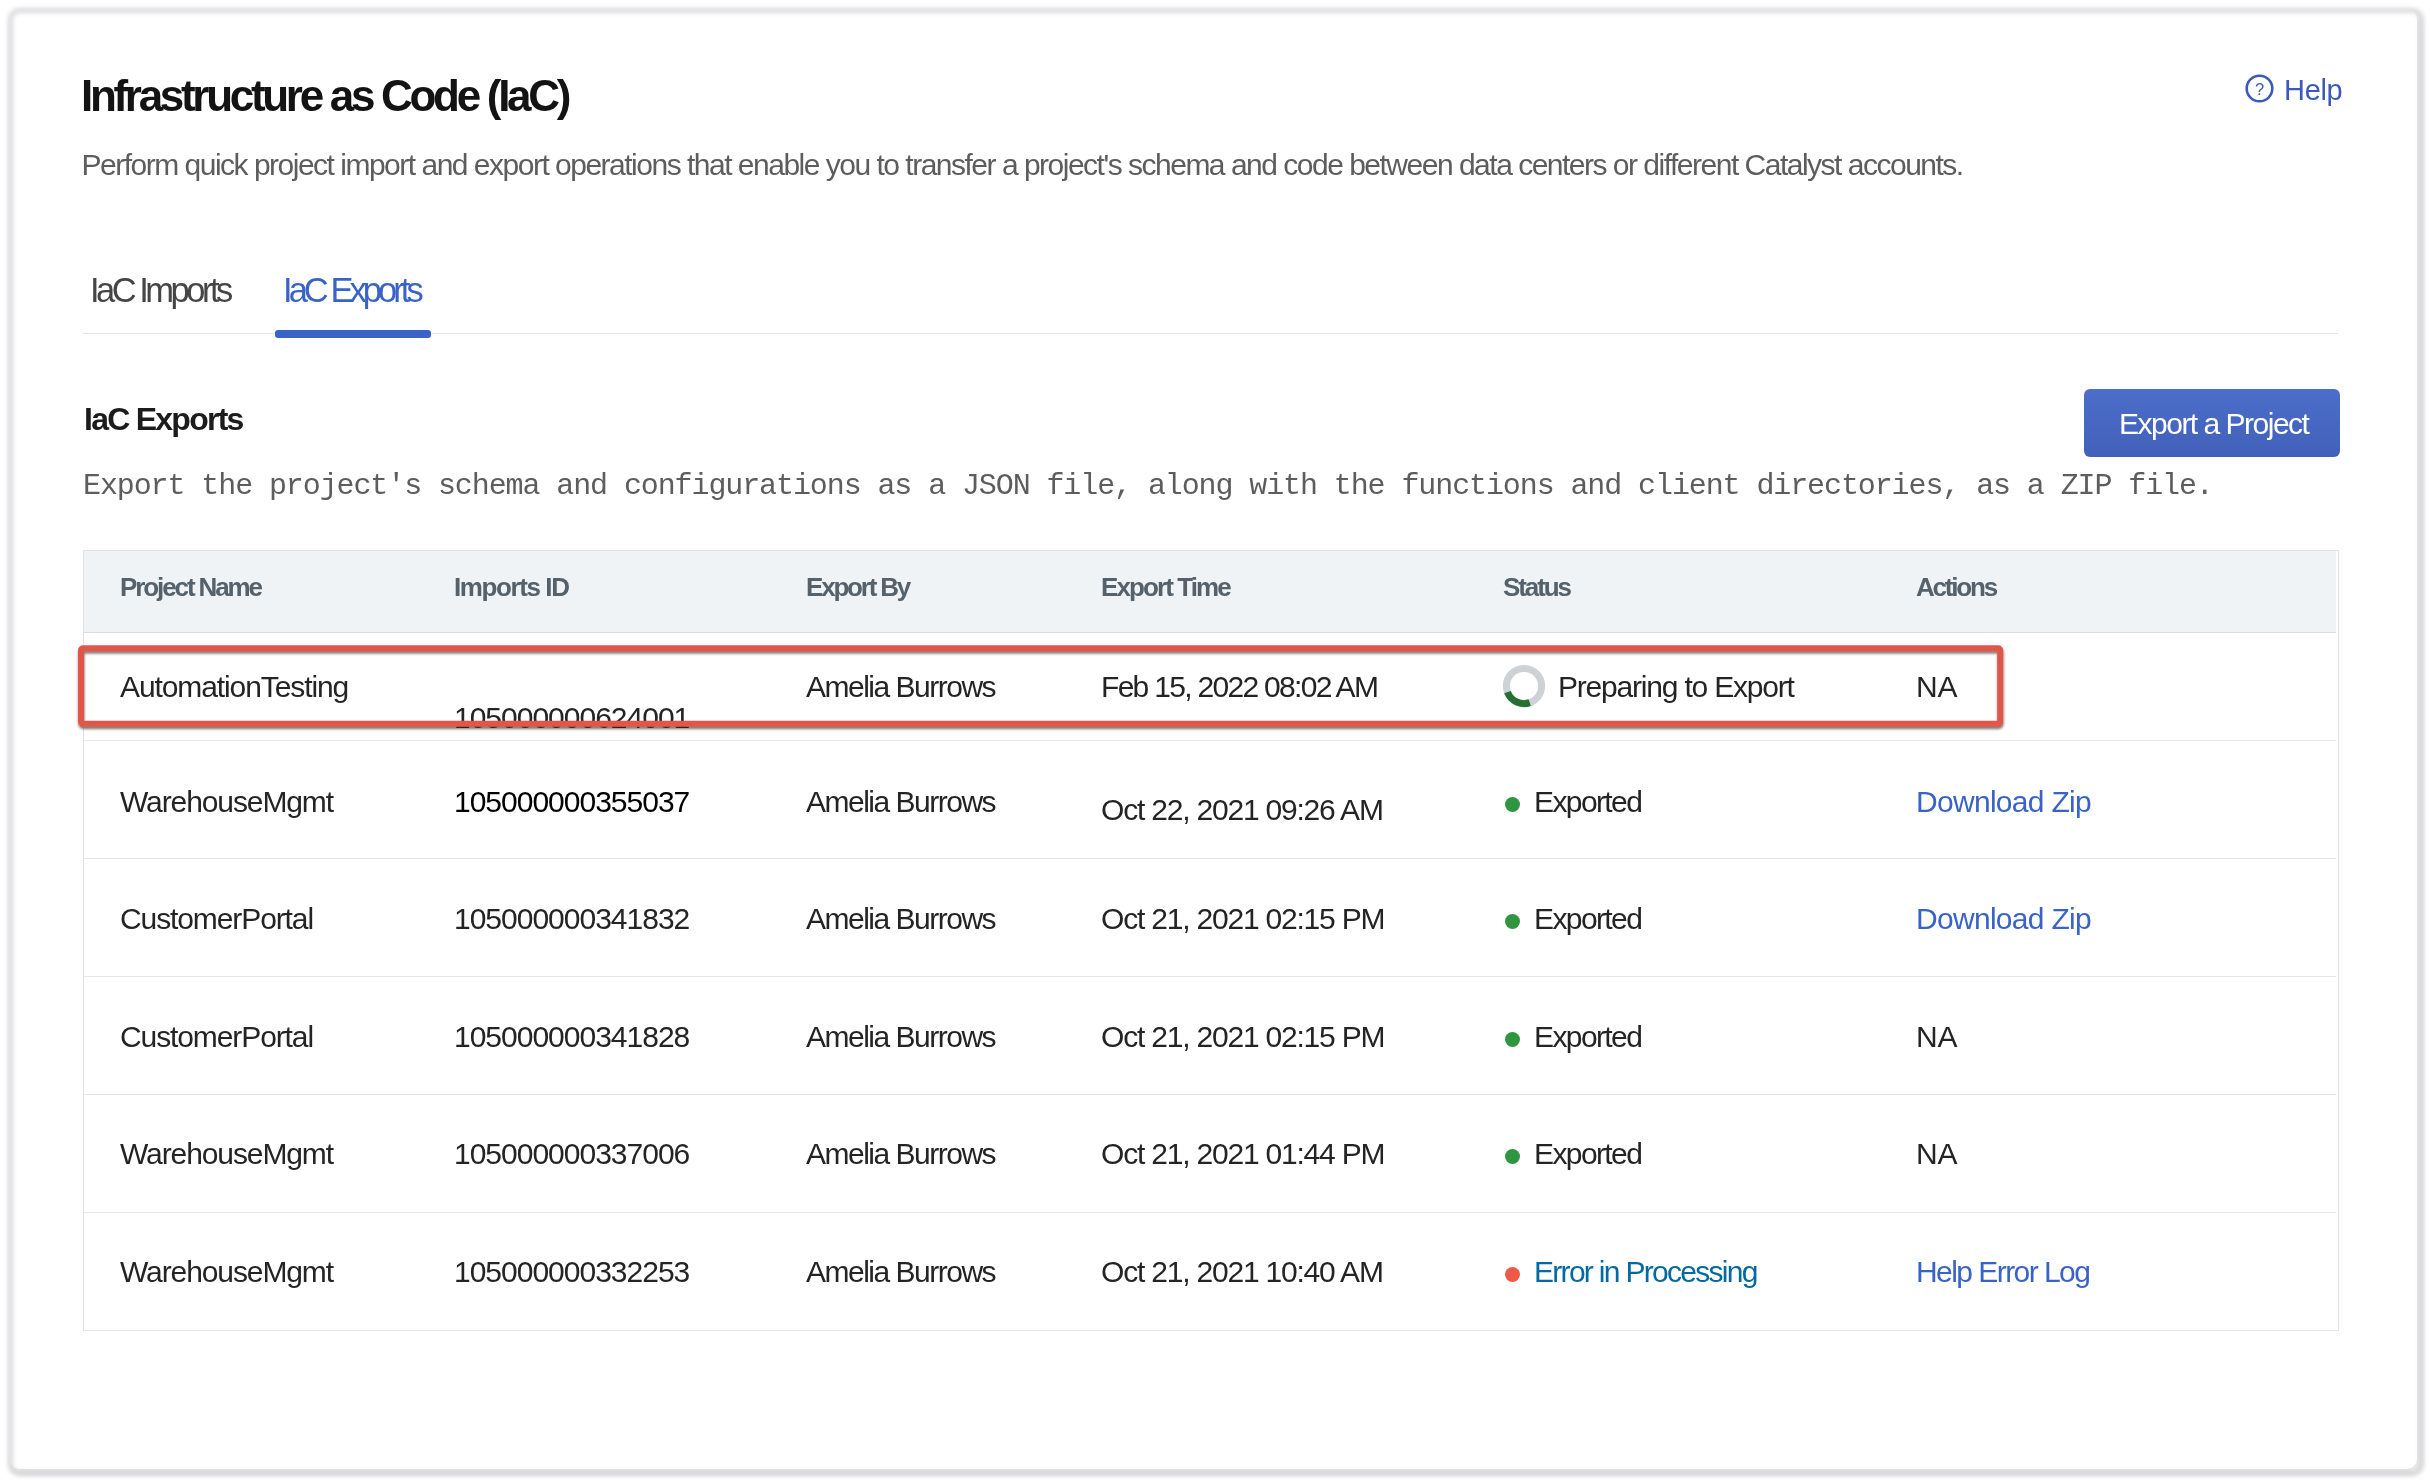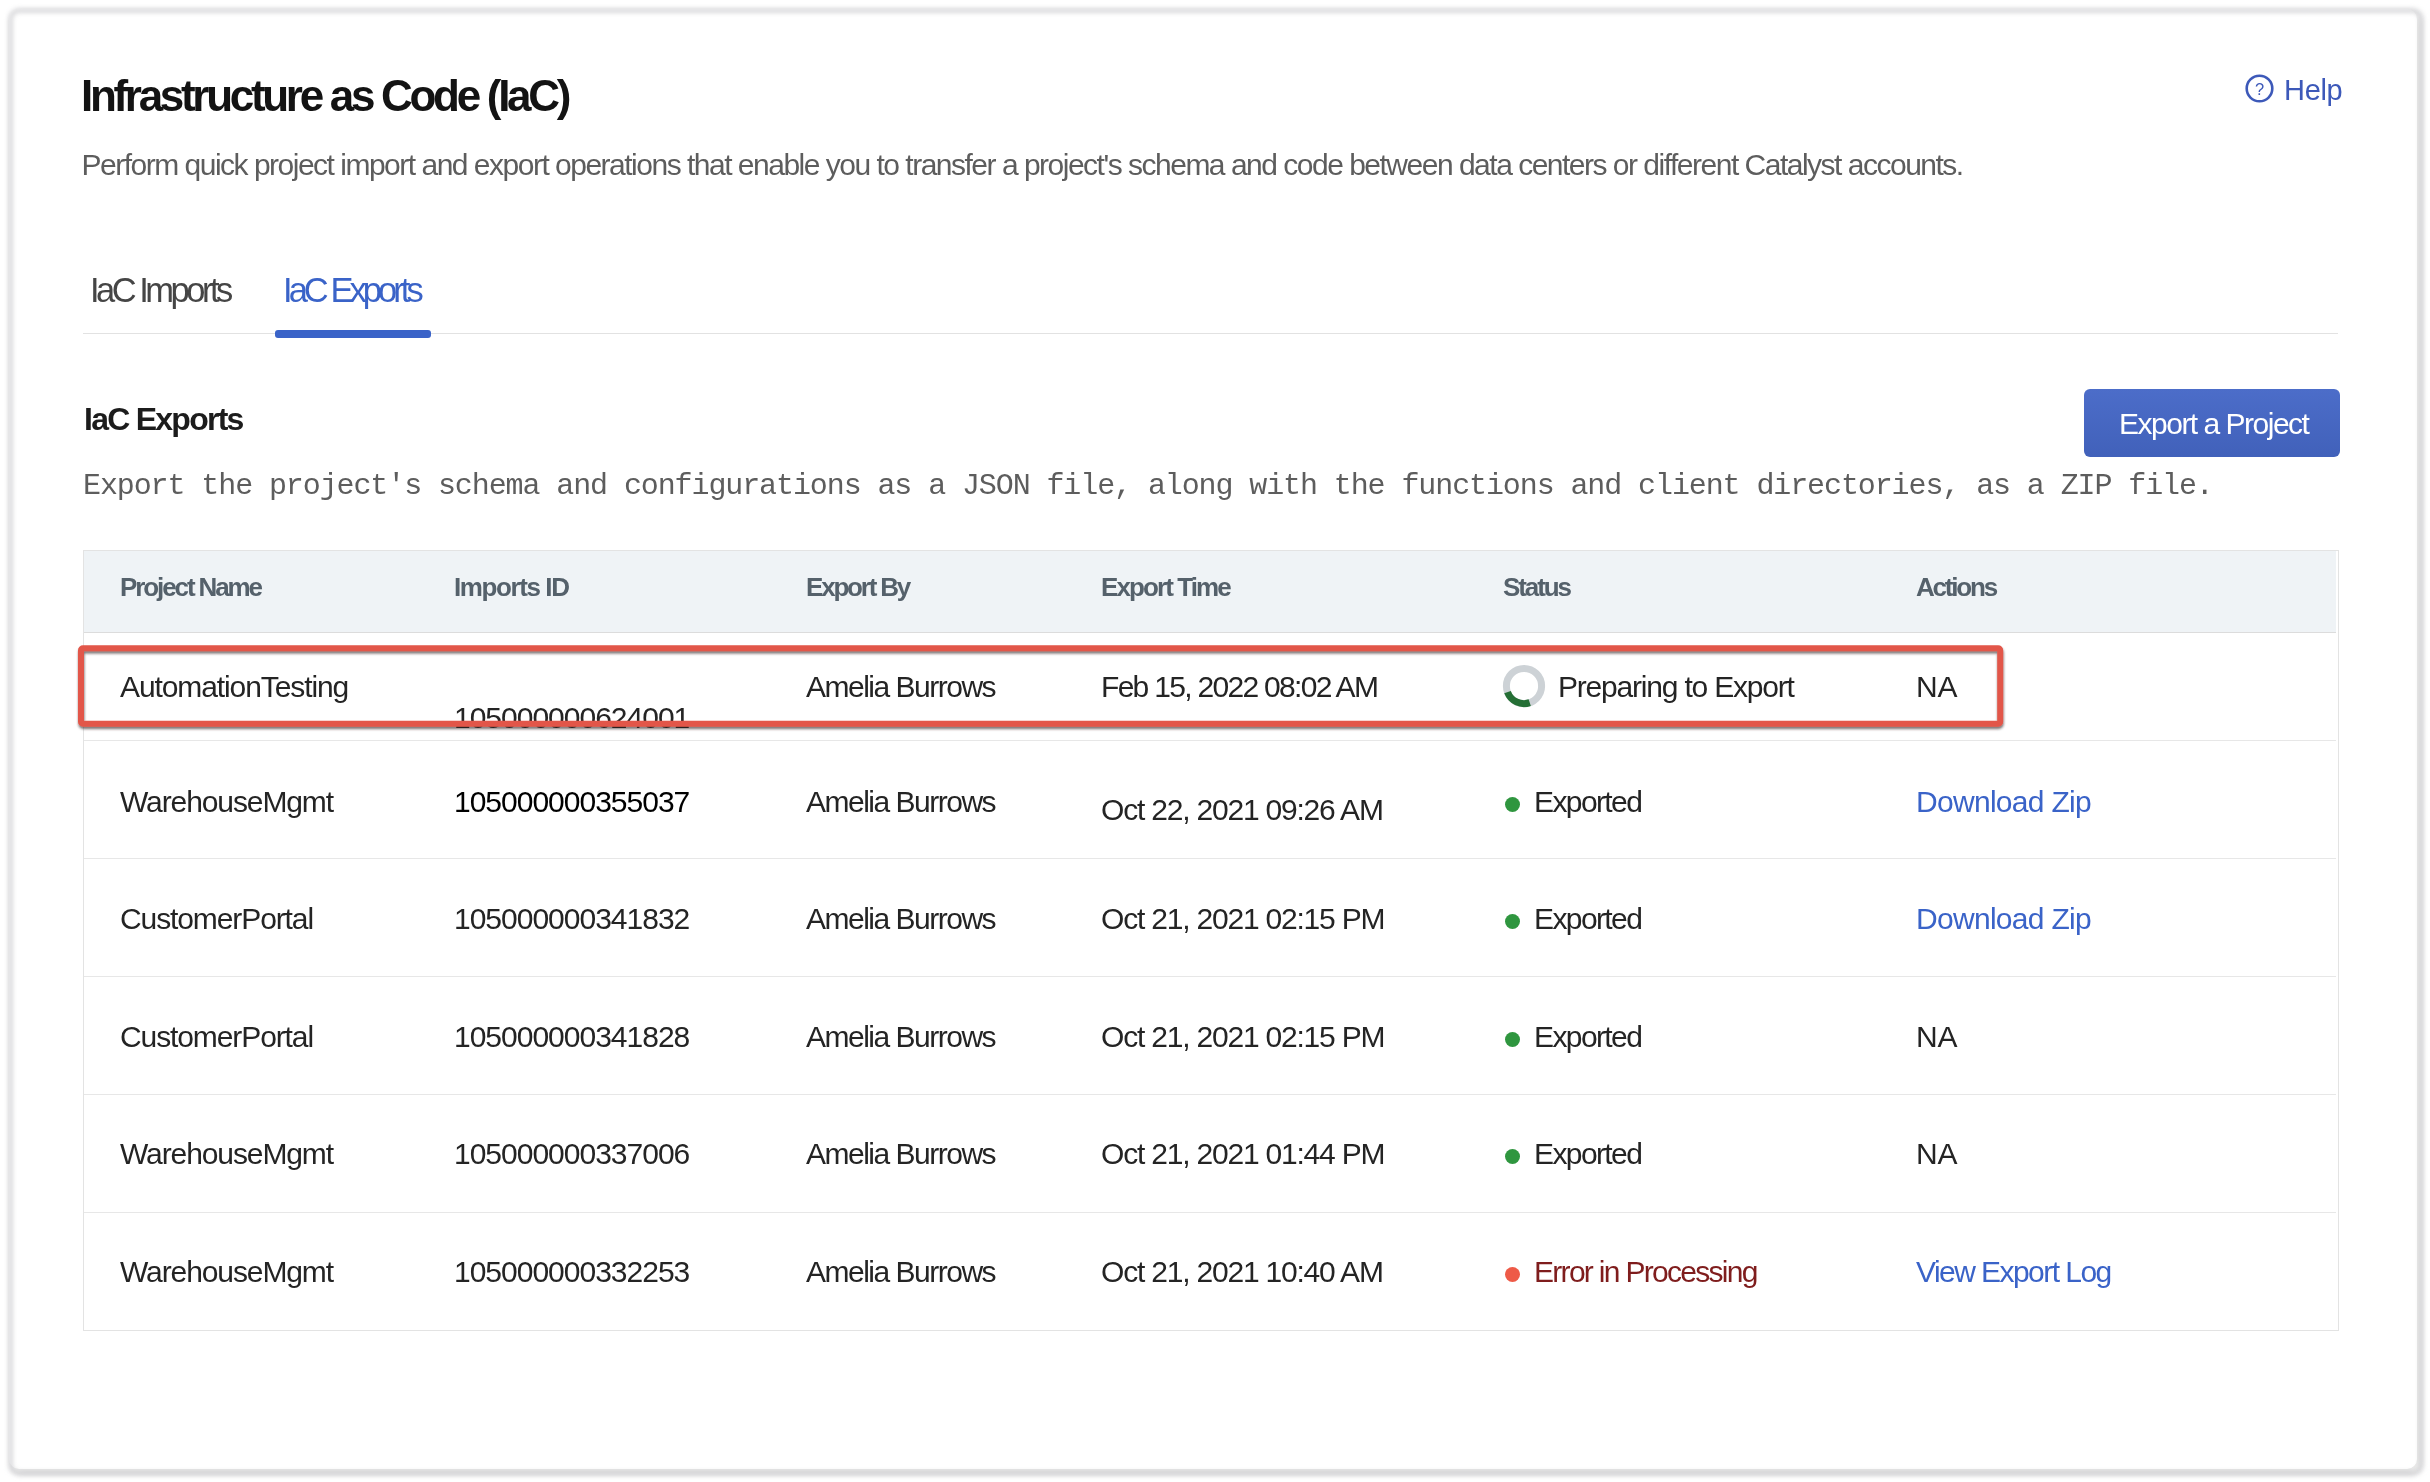--- a/index.html
+++ b/index.html
@@ -73,21 +73,21 @@
 <div class="t" style="left:806px;top:1138.5px;font-size:30px;color:#242424;font-weight:400;letter-spacing:-1.5px;">Amelia Burrows</div>
 <div class="t" style="left:1101px;top:1138.5px;font-size:30px;color:#242424;font-weight:400;letter-spacing:-1.2px;">Oct 21, 2021 01:44 PM</div>
 <div class="abs" style="left:1505px;top:1148.5px;width:15px;height:15px;border-radius:50%;background:#2F963F;"></div>
 <div class="t" style="left:1534px;top:1138.5px;font-size:30px;color:#242424;font-weight:400;letter-spacing:-1.6px;">Exported</div>
 <div class="t" style="left:1916px;top:1138.5px;font-size:30px;color:#242424;font-weight:400;letter-spacing:-0.2px;">NA</div>
 <div class="t" style="left:120px;top:1256.5px;font-size:30px;color:#242424;font-weight:400;letter-spacing:-1.1px;">WarehouseMgmt</div>
 <div class="t" style="left:454px;top:1256.5px;font-size:30px;color:#242424;font-weight:400;letter-spacing:-1.0px;">105000000332253</div>
 <div class="t" style="left:806px;top:1256.5px;font-size:30px;color:#242424;font-weight:400;letter-spacing:-1.5px;">Amelia Burrows</div>
 <div class="t" style="left:1101px;top:1256.5px;font-size:30px;color:#242424;font-weight:400;letter-spacing:-1.2px;">Oct 21, 2021 10:40 AM</div>
 <div class="abs" style="left:1505px;top:1266.5px;width:15px;height:15px;border-radius:50%;background:#EE5A47;"></div>
-<div class="t" style="left:1534px;top:1256.5px;font-size:30px;color:#7f1d1d;font-weight:400;letter-spacing:-1.7px;">Error in Processing</div>
-<div class="t" style="left:1916px;top:1256.5px;font-size:30px;color:#3A63C8;font-weight:400;letter-spacing:-1.55px;">View Export Log</div>
+<div class="t" style="left:1534px;top:1256.5px;font-size:30px;color:#0369a1;font-weight:400;letter-spacing:-1.7px;">Error in Processing</div>
+<div class="t" style="left:1916px;top:1256.5px;font-size:30px;color:#3A63C8;font-weight:400;letter-spacing:-1.55px;">Help Error Log</div>
 <svg class="abs" style="left:68px;top:634px" width="1945" height="108" viewBox="0 0 1945 108">
     <defs>
       <filter id="ds" x="-8%" y="-18%" width="116%" height="140%">
         <feDropShadow dx="0.4" dy="2.3" stdDeviation="1.0" flood-color="#2e2320" flood-opacity="0.62"></feDropShadow>
       </filter>
     </defs>
     <rect x="13.0" y="14.2" width="1919.2" height="75.6" rx="2" fill="none" stroke="#E2574A" stroke-width="6.0" filter="url(#ds)"></rect>
   </svg>
 </body></html>

